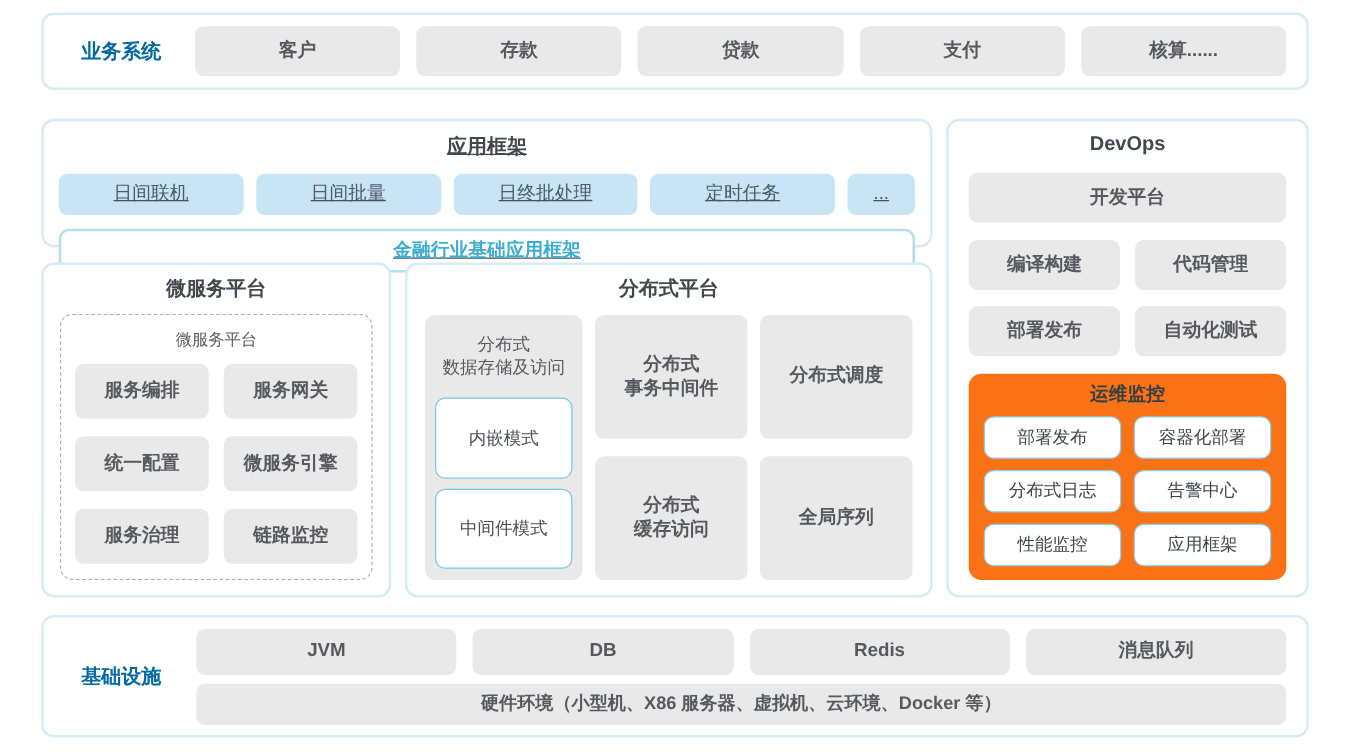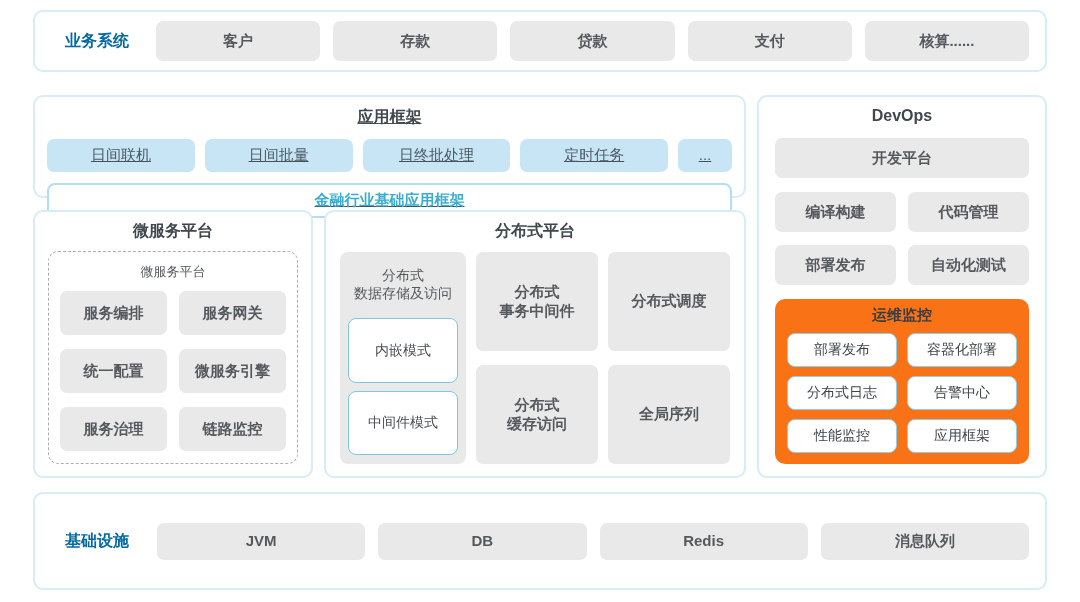--- a/index.html
+++ b/index.html
@@ -255,16 +255,17 @@
 
   <section class="panel infra-panel">
     <div class="side-label">基础设施</div>
     <div class="infra-content">
       <div class="infra-row">
         <div class="box gray">JVM</div>
         <div class="box gray">DB</div>
         <div class="box gray">Redis</div>
         <div class="box gray">消息队列</div>
       </div>
+      <div class="box gray hw-box">硬件环境（小型机、X86 服务器、虚拟机、云环境、Docker 等）</div>
     </div>
   </section>
 
 </div>
 
 </body></html>

